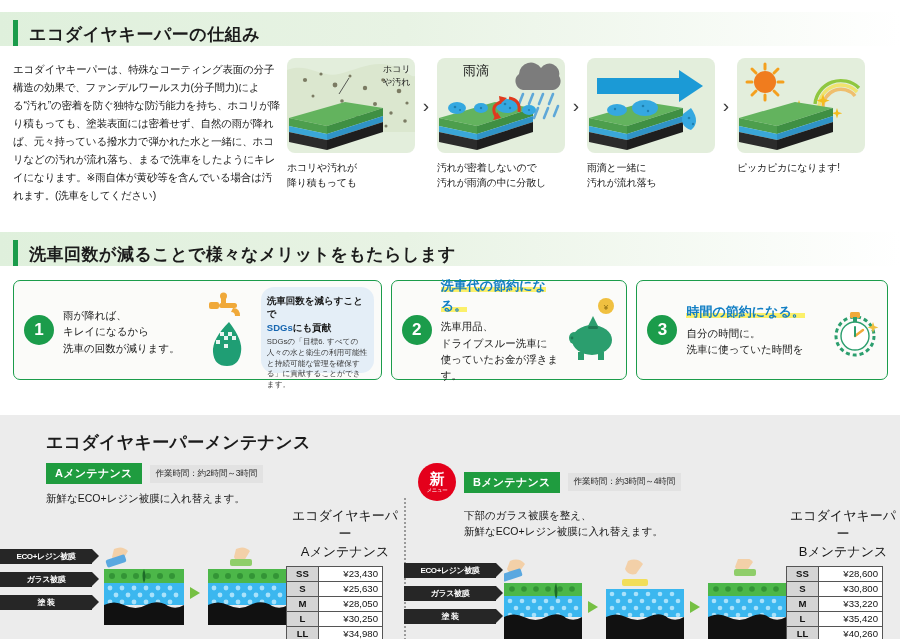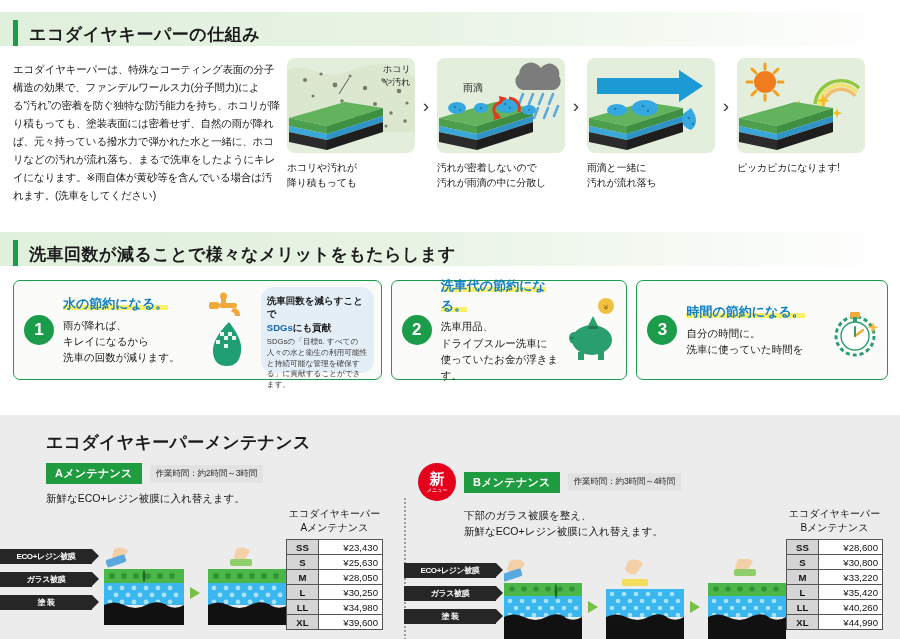--- a/index.html
+++ b/index.html
@@ -127,21 +127,21 @@
   }
   .llab::after {
     content: ""; position: absolute; right: -7px; top: 0;
     border-top: 7.5px solid transparent; border-bottom: 7.5px solid transparent;
     border-left: 7px solid #262626;
   }
 
   
   .ptable-wrap { position: absolute; }
   .ptitle {
-    font-size: 10px; line-height: 1.4; text-align: center; color: #171717;
+    font-size: 13px; line-height: 1.4; text-align: center; color: #171717;
     margin-bottom: 4px;
   }
   table.price { border-collapse: collapse; }
   table.price td {
     border: 1px solid #555; font-size: 9.6px; height: 15px; padding: 0 4px;
     color: #111;
   }
   table.price td.sz {
     background: #d5d5d5; width: 32px; text-align: center; font-weight: bold;
   }
@@ -238,21 +238,21 @@
                   <circle cx="44" cy="50" r="1.2"></circle>
                 <circle cx="68" cy="46" r="1.3"></circle>
                   <circle cx="73" cy="50" r="1.2"></circle>
                   <circle cx="92" cy="52" r="1.1"></circle>
               </g>
               <path d="M60 60 q-8 -12 4 -16" stroke="#e03a1e" stroke-width="3" fill="none" marker-end=""></path>
               <path d="M72 40 q12 2 10 14" stroke="#e03a1e" stroke-width="3" fill="none"></path>
               <polygon points="62,38 70,40 63,46" fill="#e03a1e"></polygon>
               <polygon points="56,62 64,60 60,54" fill="#e03a1e"></polygon>
             </svg>
-            <div style="position:absolute;left:26px;top:23px;font-size:10px;color:#1a1a1a;font-weight:500;">雨滴</div>
+            <div style="position:absolute;left:26px;top:4px;font-size:13px;color:#1a1a1a;font-weight:500;">雨滴</div>
           </div>
           <div class="step-cap">
             <div>汚れが密着しないので</div>
             <div>汚れが雨滴の中に分散し</div>
           </div>
         </div>
 
         <div class="chev">›</div>
 
         <div class="step">
@@ -337,21 +337,20 @@
     <div class="sec-head">
       <div class="bar"></div>
       <div class="txt">洗車回数が減ることで様々なメリットをもたらします</div>
     </div>
 
     <div class="merit-row">
 
       <div class="merit-card c1">
         <div class="num-badge">1</div>
         <div class="merit-main">
-          <div><span class="merit-title">水の節約になる。</span></div>
           <div class="merit-lines">
             <div>雨が降れば、</div>
             <div>キレイになるから</div>
             <div>洗車の回数が減ります。</div>
           </div>
         </div>
         <div class="merit-icon">
           <svg width="52" height="76" viewBox="0 0 52 76">
             <g>
               <rect x="6" y="10" width="10" height="7" rx="2" fill="#f0a93a"></rect>

